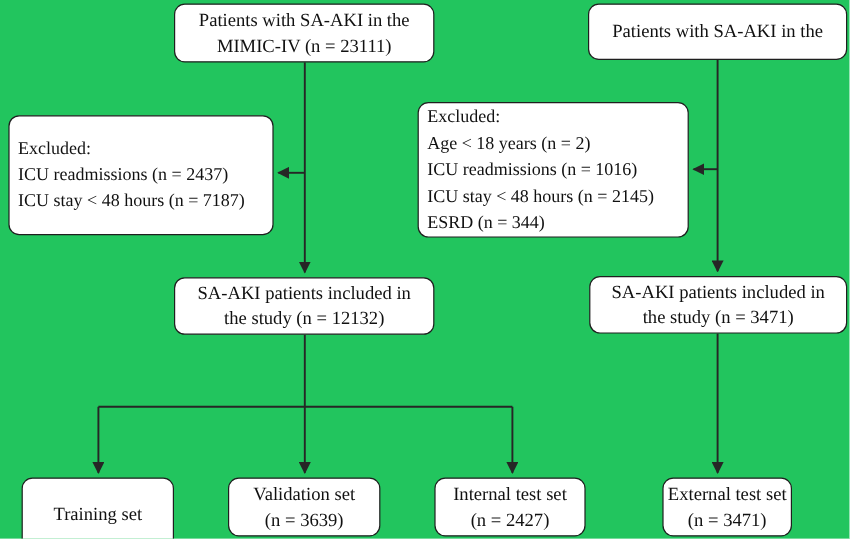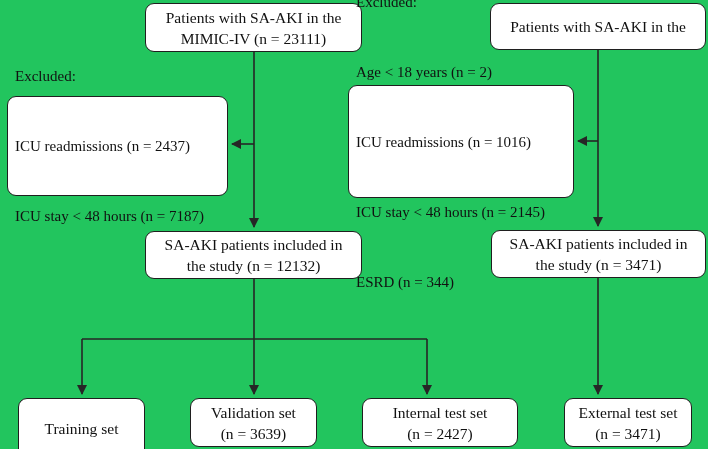--- a/index.html
+++ b/index.html
@@ -38,33 +38,32 @@
     line-height: 21px;
     white-space: nowrap;
   }
   .box.left-align {
     align-items: flex-start;
     text-align: left;
     padding-left: 7px;
     padding-right: 4px;
     font-size: 15px;
     line-height: 22px;
-    gap: 48px;
   }
   
   .b-mimic-source    { left: 145px; top: 3px;   width: 217px; height: 49px; }
   .b-eicu-source     { left: 490px; top: 3px;   width: 216px; height: 47px; }
   .b-mimic-excluded  { left: 7px;   top: 96px;  width: 221px; height: 100px; }
   .b-eicu-excluded   { left: 348px; top: 85px;  width: 226px; height: 113px; }
   .b-mimic-included  { left: 145px; top: 231px; width: 217px; height: 48px; }
   .b-eicu-included   { left: 491px; top: 230px; width: 215px; height: 48px; }
   .b-training        { left: 18px;  top: 398px; width: 127px; height: 60px; }
   .b-validation      { left: 190px; top: 398px; width: 127px; height: 49px; }
-  .b-internal-test   { left: 362px; top: 398px; width: 156px; height: 49px; }
-  .b-external-test   { left: 564px; top: 398px; width: 128px; height: 49px; }
+  .b-internal-test   { left: 362px; top: 398px; width: 126px; height: 49px; }
+  .b-external-test   { left: 552px; top: 398px; width: 108px; height: 49px; }
 </style>
 </head>
 <body>
 
 <div id="canvas">
 
   <svg id="connectors" viewBox="0 0 708 449" xmlns="http://www.w3.org/2000/svg">
     <defs>
       <marker id="arrow" viewBox="0 0 10 10" refX="9" refY="5" markerUnits="userSpaceOnUse" markerWidth="10" markerHeight="10" orient="auto-start-reverse">
         <path d="M0,0 L10,5 L0,10 z" fill="#262626"></path>

